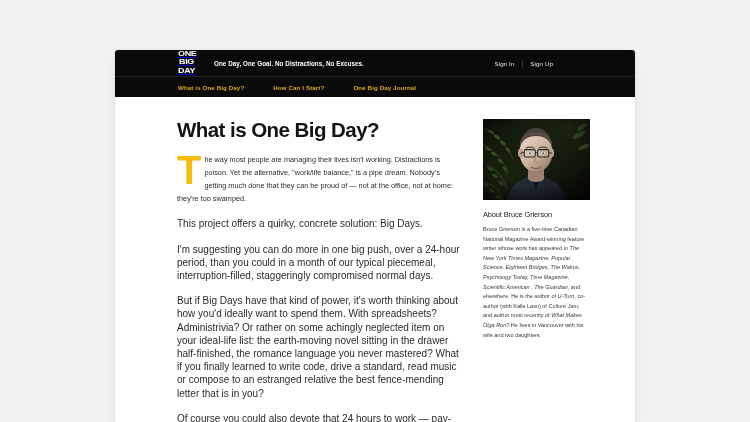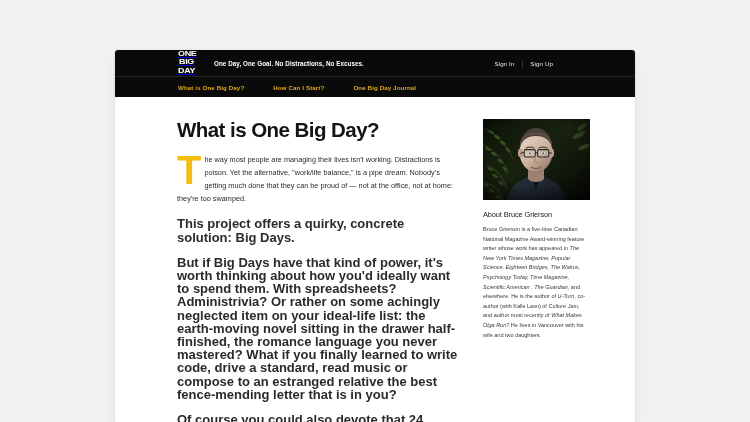--- a/index.html
+++ b/index.html
@@ -148,25 +148,24 @@
     float: left;
     color: #f5be0f;
     font-family: "Liberation Sans", sans-serif;
     font-weight: bold;
     font-size: 40px;
     line-height: 32px;
     margin: 1px 4px 0 0;
     letter-spacing: -1px;
   }
   .para {
-    font-size: 13px;
+    font-size: 10px;
     line-height: 13.2px;
     color: #2b2b2b;
     margin: 0 0 12px 0;
-    font-weight: bold;
   }
 
   
   .sidebar {
     width: 107px;
     flex: 0 0 107px;
     margin-left: 21px;
   }
   .author-photo {
     width: 107px;
@@ -222,20 +221,21 @@
     <div class="content-wrap">
 
       <div class="article">
         <h1 class="article-title">What is One Big Day?</h1>
 
         <p class="lead-para">
           <span class="dropcap">T</span><span>he way most people are managing their lives isn't working. Distractions is poison. Yet the alternative, "work/life balance," is a pipe dream. Nobody's getting much done that they can be proud of — not at the office, not at home: they're too swamped.</span>
         </p>
 
         <p class="para">This project offers a quirky, concrete solution: Big Days.</p>
+        <p class="para">I'm suggesting you can do more in one big push, over a 24-hour period, than you could in a month of our typical piecemeal, interruption-filled, staggeringly compromised normal days.</p>
         <p class="para">But if Big Days have that kind of power, it's worth thinking about how you'd ideally want to spend them. With spreadsheets? Administrivia? Or rather on some achingly neglected item on your ideal-life list: the earth-moving novel sitting in the drawer half-finished, the romance language you never mastered? What if you finally learned to write code, drive a standard, read music or compose to an estranged relative the best fence-mending letter that is in you?</p>
         <p class="para">Of course you could also devote that 24 hours to work — pay-the-bills work, not feed-the-soul work. Either way you have leaped ahead. You've created breathing room, lightened the impossible load that every working parent bears. And all it cost you timewise was a single day — a rounding error in a lifetime.</p>
       </div>
 
       <div class="sidebar">
         <div class="author-photo">
           <svg class="photo-svg" width="107" height="81" viewBox="0 0 107 81">
             <defs>
               <linearGradient id="bgGrad" x1="0" y1="0" x2="1" y2="1">
                 <stop offset="0%" stop-color="#0d1408"></stop>

